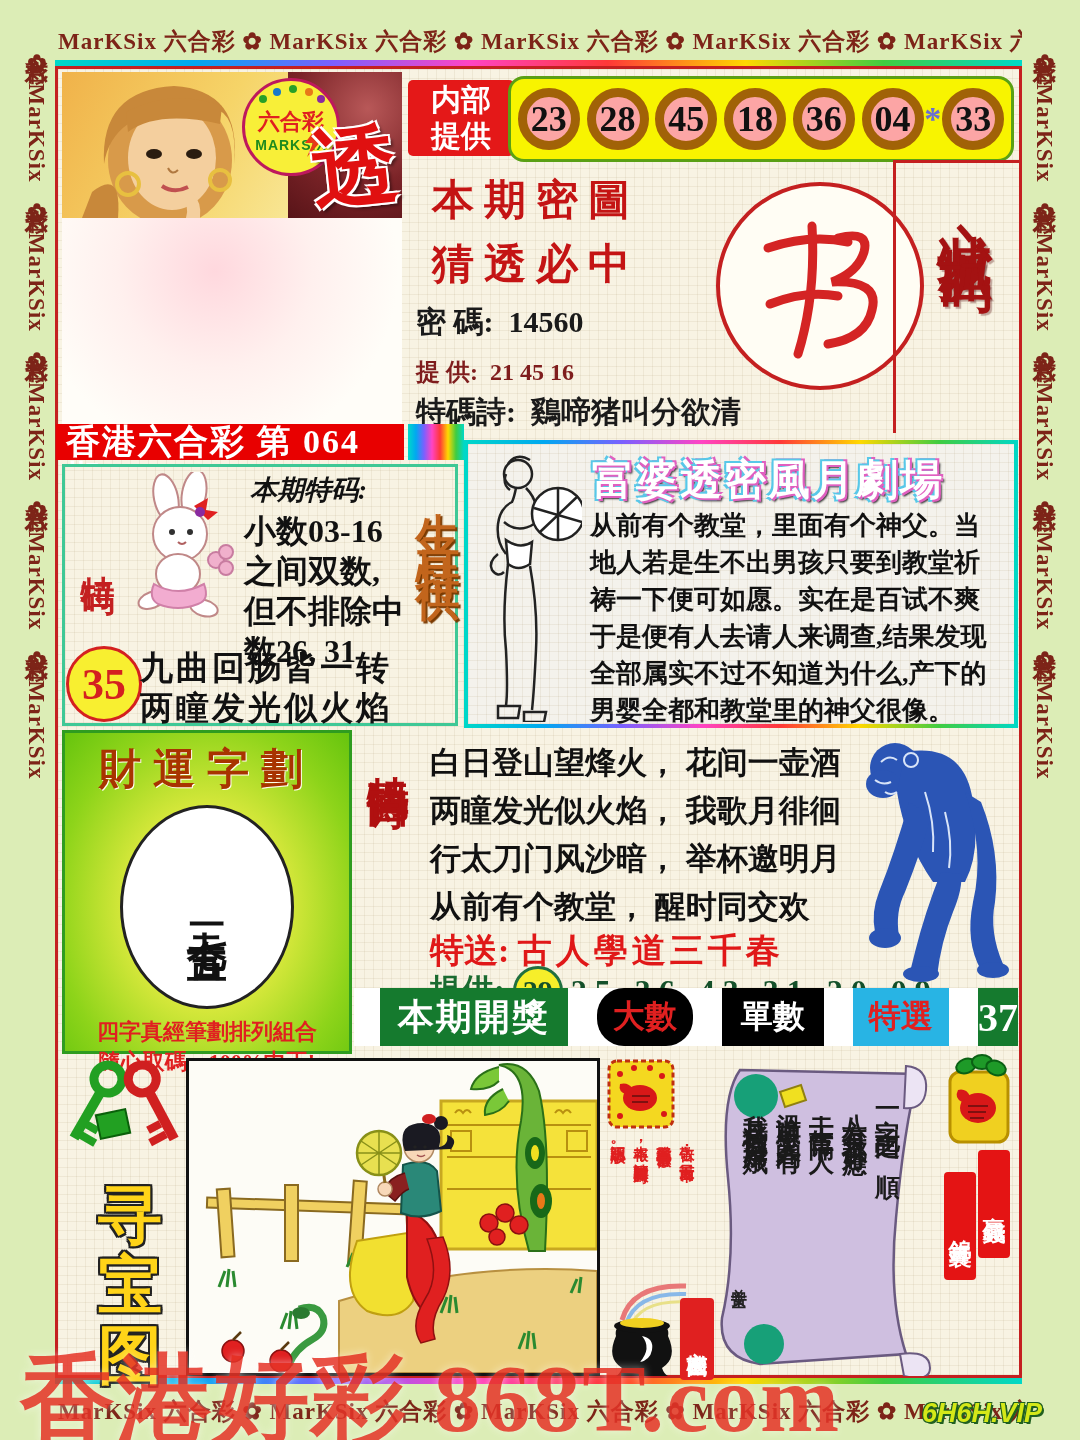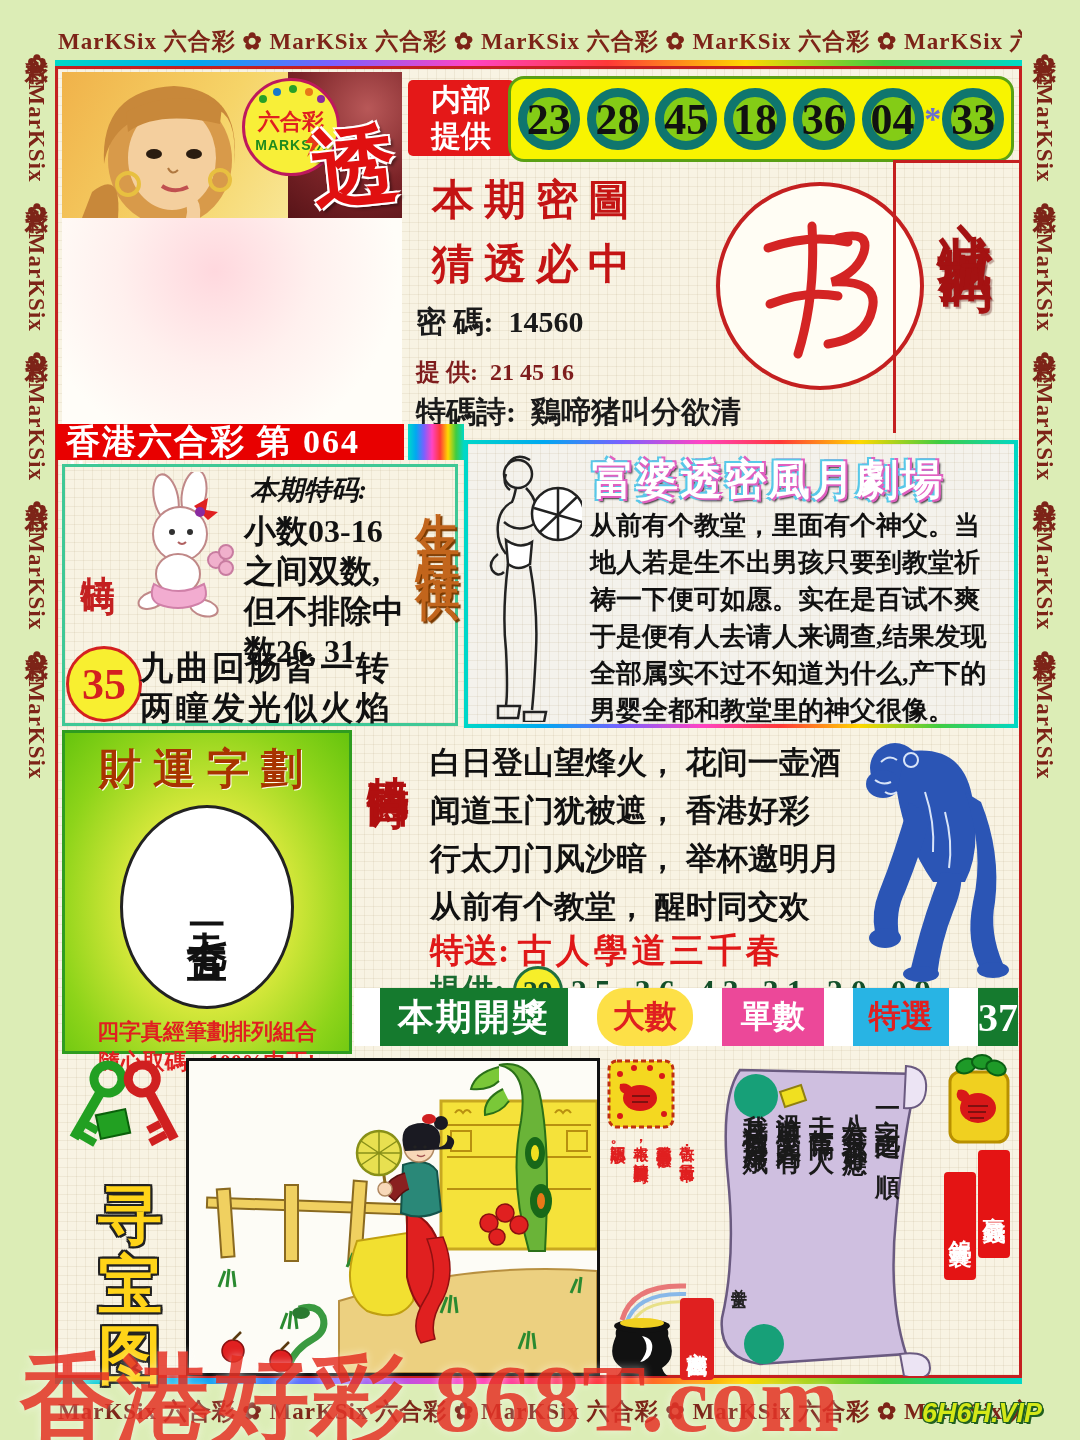--- a/index.html
+++ b/index.html
@@ -18,23 +18,23 @@
   .paper{
     background-color:#f8f3e3;
     background-image:
       repeating-linear-gradient(0deg, rgba(170,150,110,.13) 0 1px, transparent 1px 9px),
       repeating-linear-gradient(90deg, rgba(170,150,110,.13) 0 1px, transparent 1px 9px);
   }
   .rainbow{background:linear-gradient(90deg,#00d8c8,#00a8f0,#7a60ff,#ff44c4,#ff3838,#ffd800,#40cc40,#00d8c8);}
   .redtxt{color:#c41414;}
   .serifb{font-weight:bold;font-family:"Liberation Serif","DejaVu Serif",serif;}
   .ball{
-    width:44px;height:44px;border-radius:50%;background:#84cc16;border:9px solid #0f766e;
+    width:44px;height:44px;border-radius:50%;background:#fca5a5;border:9px solid #a16207;
     display:flex;align-items:center;justify-content:center;
-    font-size:44px;font-weight:bold;color:#111;font-family:"Liberation Serif","DejaVu Serif",serif;
+    font-size:36px;font-weight:bold;color:#111;font-family:"Liberation Serif","DejaVu Serif",serif;
   }
   .vertical{writing-mode:vertical-rl;text-orientation:upright;}
   .outline-yellow{
     color:#ffd418;
     text-shadow:2px 2px 0 #222,-2px -2px 0 #222,2px -2px 0 #222,-2px 2px 0 #222,0 2px 0 #222,0 -2px 0 #222,2px 0 0 #222,-2px 0 0 #222;
   }
   .bubble-title{
     color:#fff;
     text-shadow:2px 2px 0 #e060c0,-2px -2px 0 #58c8e8,2px -2px 0 #e060c0,-2px 2px 0 #58c8e8,3px 3px 2px #333;
   }
@@ -217,21 +217,21 @@
   <div style="margin:8px auto 0;width:168px;height:198px;background:#fff;border:3px solid #222;border-radius:50%;display:flex;align-items:center;justify-content:center;">
     <span class="serifb vertical" style="font-size:40px;color:#111;letter-spacing:8px;">三七合五</span>
   </div>
   <div class="serifb" style="text-align:center;margin-top:8px;font-size:22px;color:#e02020;">四字真經筆劃排列組合</div>
   <div class="serifb" style="text-align:center;font-size:22px;color:#e02020;">隨心取碼，100%中正!</div>
 </div>
 
 <div class="abs serifb vertical" style="left:360px;top:742px;font-size:42px;color:#b01010;letter-spacing:6px;">特码诗曰：</div>
 
 <div class="abs serifb" style="left:430px;top:742px;font-size:31px;color:#111;">白日登山望烽火， 花间一壶酒</div>
-<div class="abs serifb" style="left:430px;top:790px;font-size:31px;color:#111;">闻道玉门犹被遮， 香港好彩</div>
+<div class="abs serifb" style="left:430px;top:790px;font-size:31px;color:#111;">两瞳发光似火焰， 我歌月徘徊</div>
 <div class="abs serifb" style="left:430px;top:838px;font-size:31px;color:#111;">行太刀门风沙暗， 举杯邀明月</div>
 <div class="abs serifb" style="left:430px;top:886px;font-size:31px;color:#111;">从前有个教堂， 醒时同交欢</div>
 
 <div class="abs serifb" style="left:430px;top:928px;font-size:34px;color:#e01818;">
   <span>特送:</span>
   <span style="letter-spacing:4px;">古人學道三千春</span>
 </div>
 
 <div class="abs serifb" style="left:430px;top:966px;font-size:32px;color:#14502a;display:flex;align-items:center;">
   <span style="color:#1a6b30;">提供:</span>
@@ -253,22 +253,22 @@
   </g>
   <g stroke="#d8e4f8" stroke-width="2" fill="none">
     <circle cx="66" cy="28" r="7"></circle>
     <path d="M36,30 q8,-8 16,-2 M30,48 q8,6 16,2 M40,60 q6,4 12,0"></path>
     <path d="M80,60 q10,30 8,60 M100,80 q8,30 4,56"></path>
   </g>
 </svg>
 
 <div class="abs" style="left:354px;top:988px;width:664px;height:58px;display:flex;background:#fff;gap:3px;">
   <div class="cell" style="width:218px;background:#157a2e;color:#fff;font-size:36px;letter-spacing:2px;">本期開獎</div>
-  <div class="cell" style="width:112px;background:#fde047;color:#e02020;font-size:32px;border-radius:27px;">大數</div>
-  <div class="cell" style="width:118px;background:#ec4899;color:#fff;font-size:32px;">單數</div>
+  <div class="cell" style="width:112px;background:#000000;color:#e02020;font-size:32px;border-radius:27px;">大數</div>
+  <div class="cell" style="width:118px;background:#000000;color:#fff;font-size:32px;">單數</div>
   <div class="cell" style="width:112px;background:#28b4e4;color:#e02020;font-size:32px;">特選</div>
   <div class="cell" style="flex:1;background:#157a2e;color:#fff;font-size:40px;">37</div>
 </div>
 
 <svg class="abs" style="left:64px;top:1056px;" width="122" height="112" viewBox="0 0 122 112">
   <g transform="rotate(30 40 30)">
     <circle cx="40" cy="22" r="14" fill="none" stroke="#22a022" stroke-width="9"></circle>
     <rect x="35" y="34" width="10" height="56" fill="#22a022"></rect>
     <rect x="43" y="68" width="14" height="8" fill="#22a022"></rect>
     <rect x="43" y="80" width="18" height="8" fill="#22a022"></rect>

